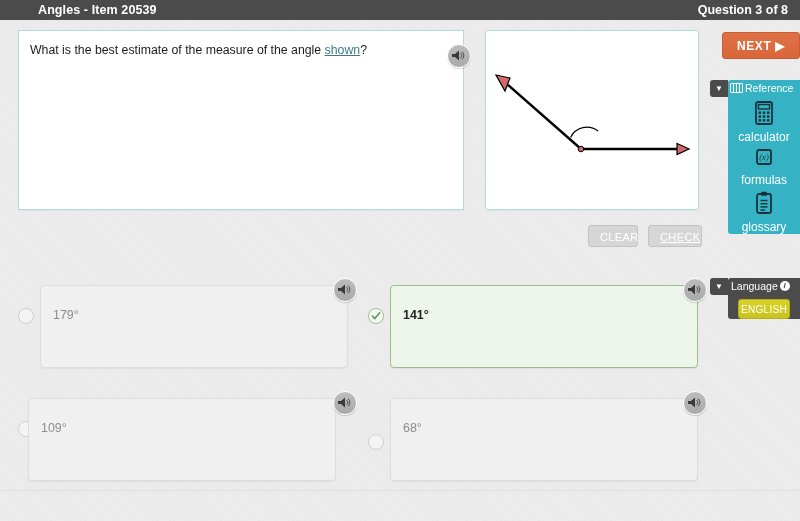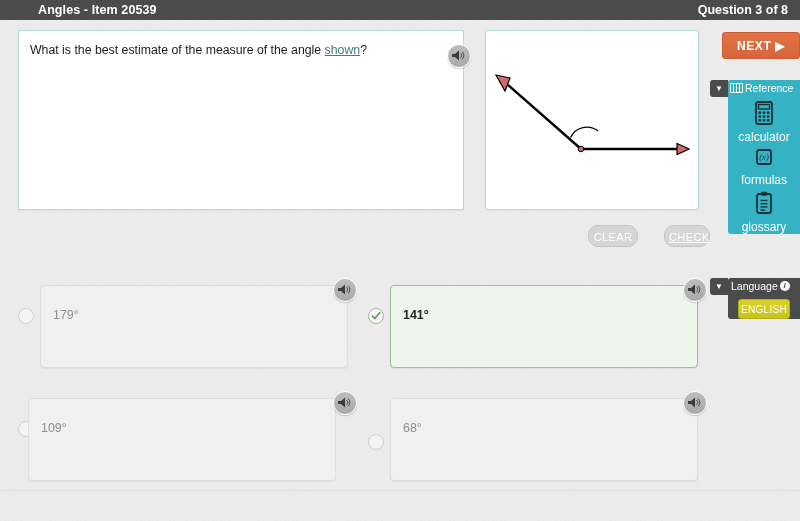--- a/index.html
+++ b/index.html
@@ -111,34 +111,34 @@
   
   .action-row {
     position: absolute;
     left: 588px; top: 205px;
     width: 120px; height: 24px;
   }
   .btn-flat {
     position: absolute;
     top: 0;
     height: 22px;
-    padding: 0 4px;
+    padding: 0 11px;
     font-size: 11px;
     color: #ffffff;
     background: #d6d6d6;
     border: 1px solid #c3c3c3;
-    border-radius: 10px;
+    border-radius: 3px;
     line-height: 22px;
     letter-spacing: .4px;
     cursor: default;
     box-sizing: border-box;
     text-align: center;
   }
   .btn-clear { left: 0; width: 50px; }
-  .btn-check { left: 76px; width: 46px; text-decoration: underline; }
+  .btn-check { left: 60px; width: 54px; text-decoration: underline; }
 
   
   .option {
     position: absolute;
     width: 308px;
     height: 83px;
     border-radius: 4px;
     box-sizing: border-box;
     cursor: pointer;
   }

